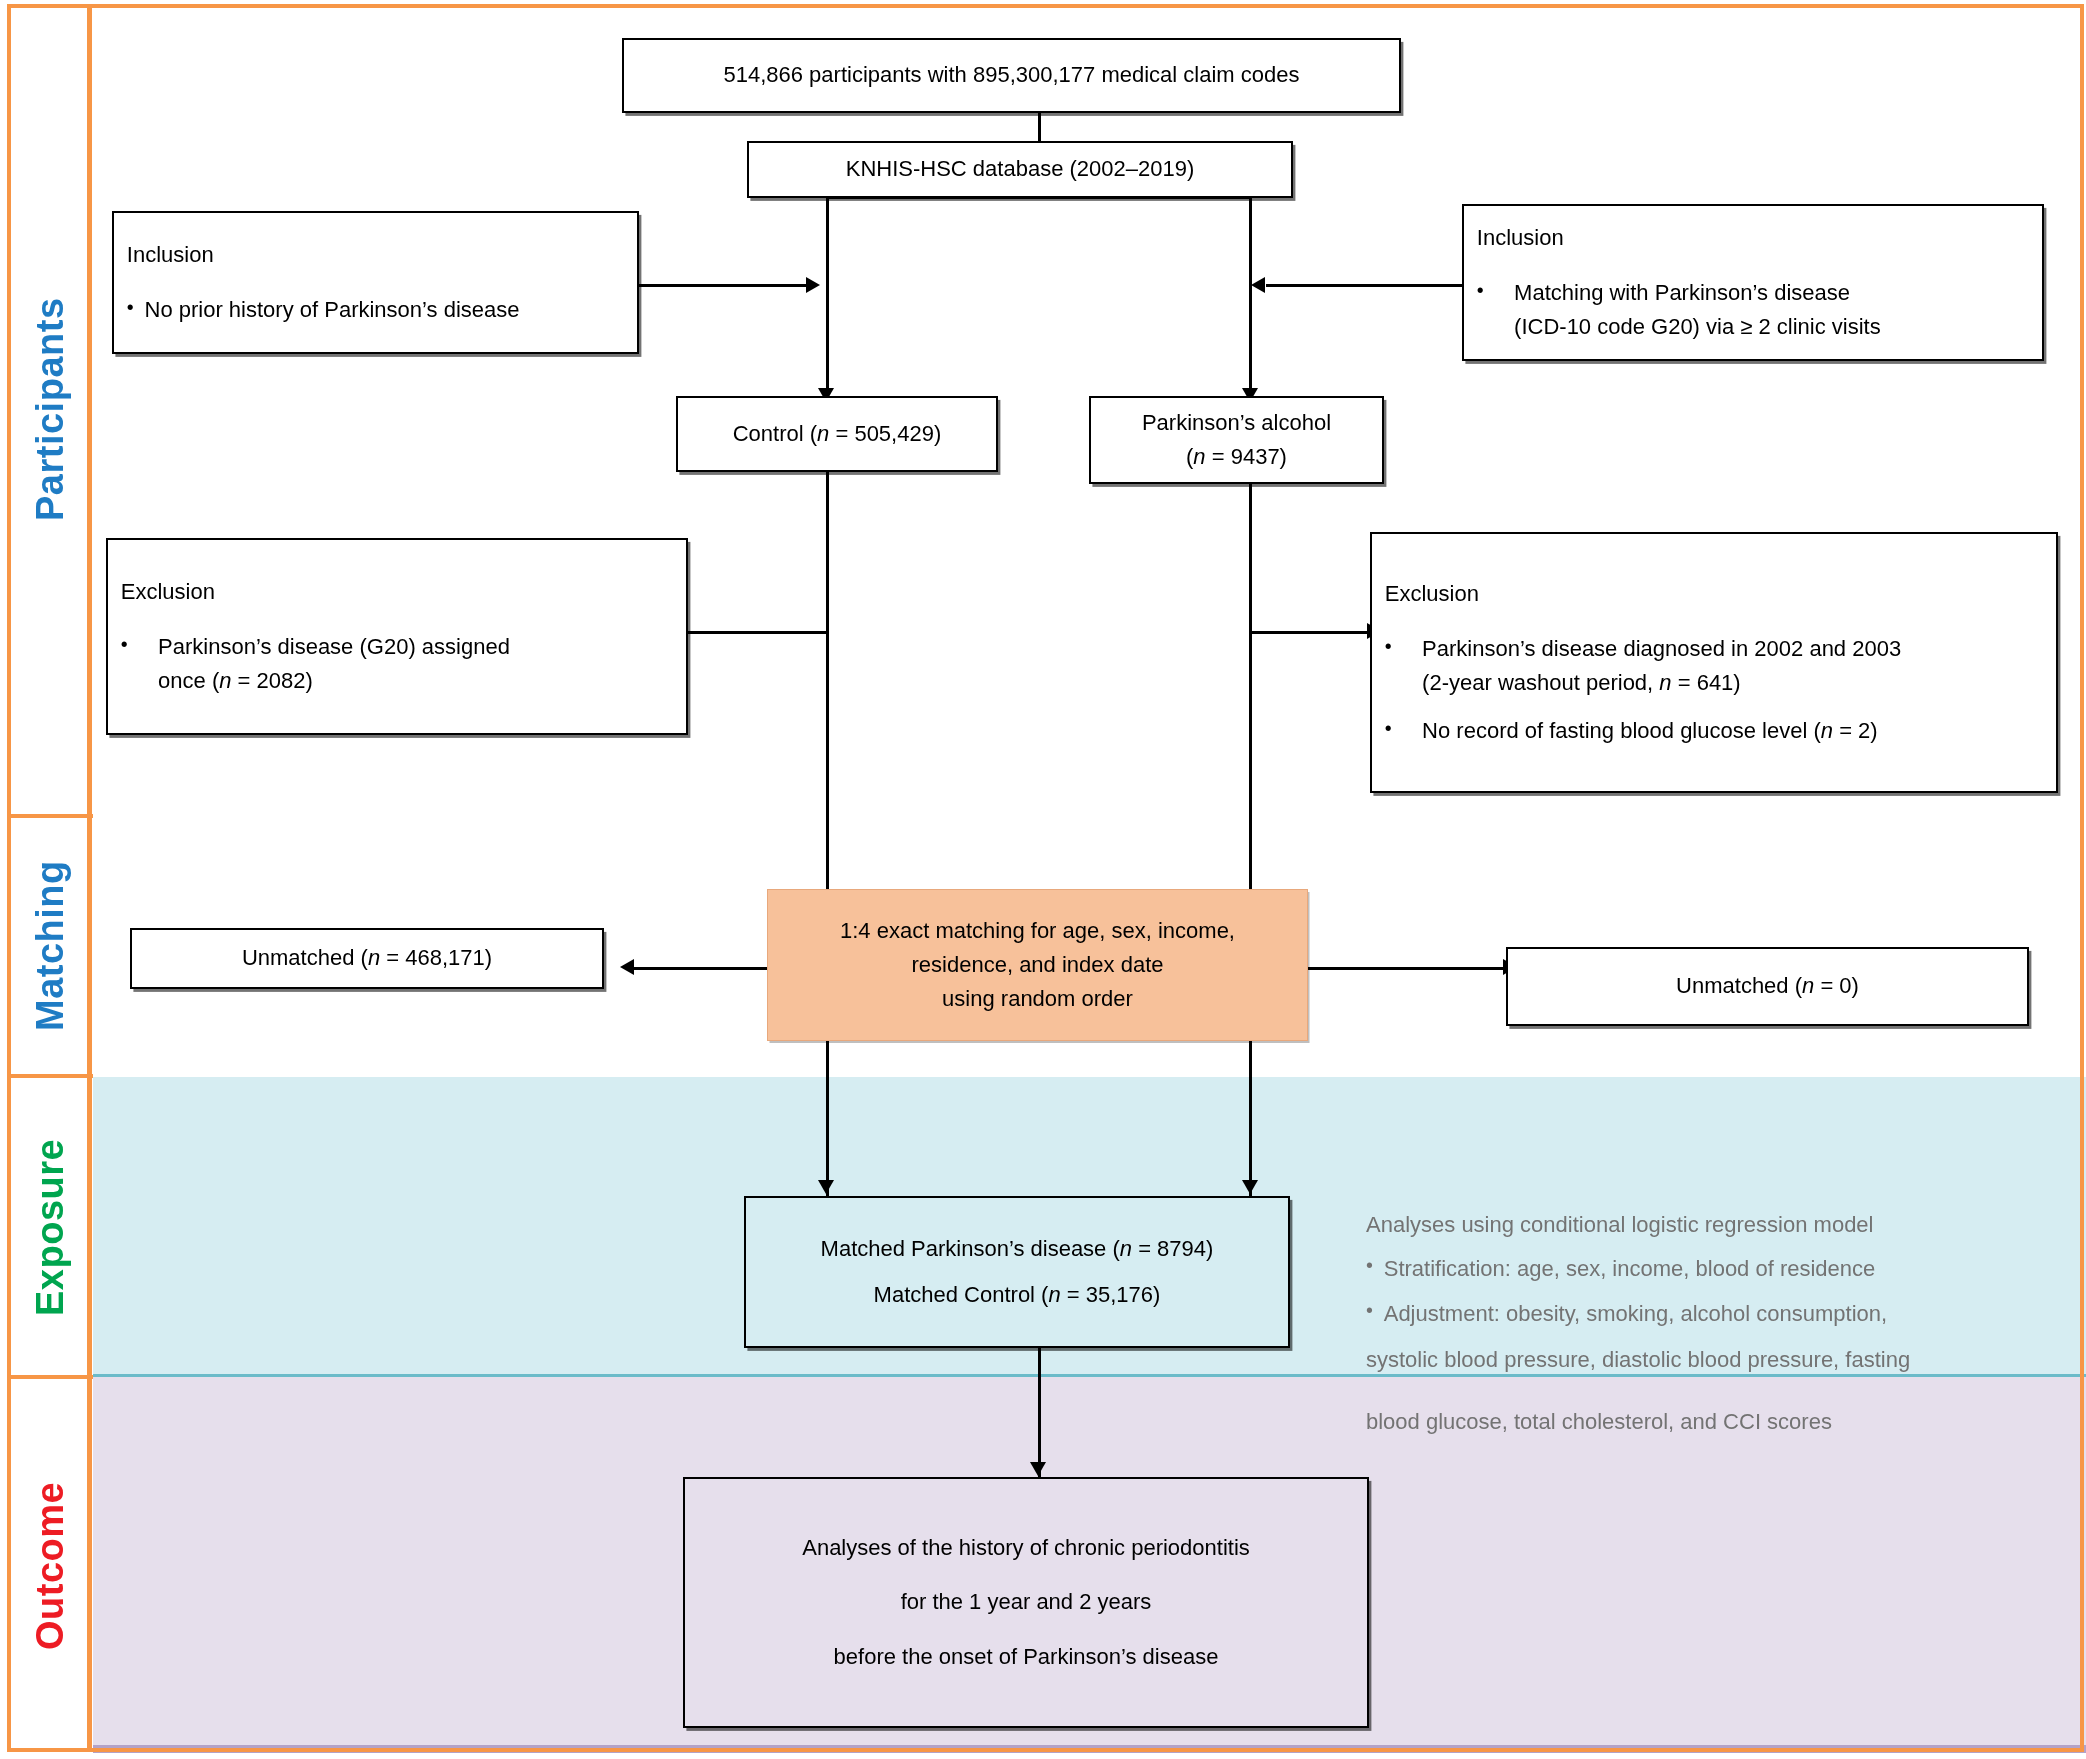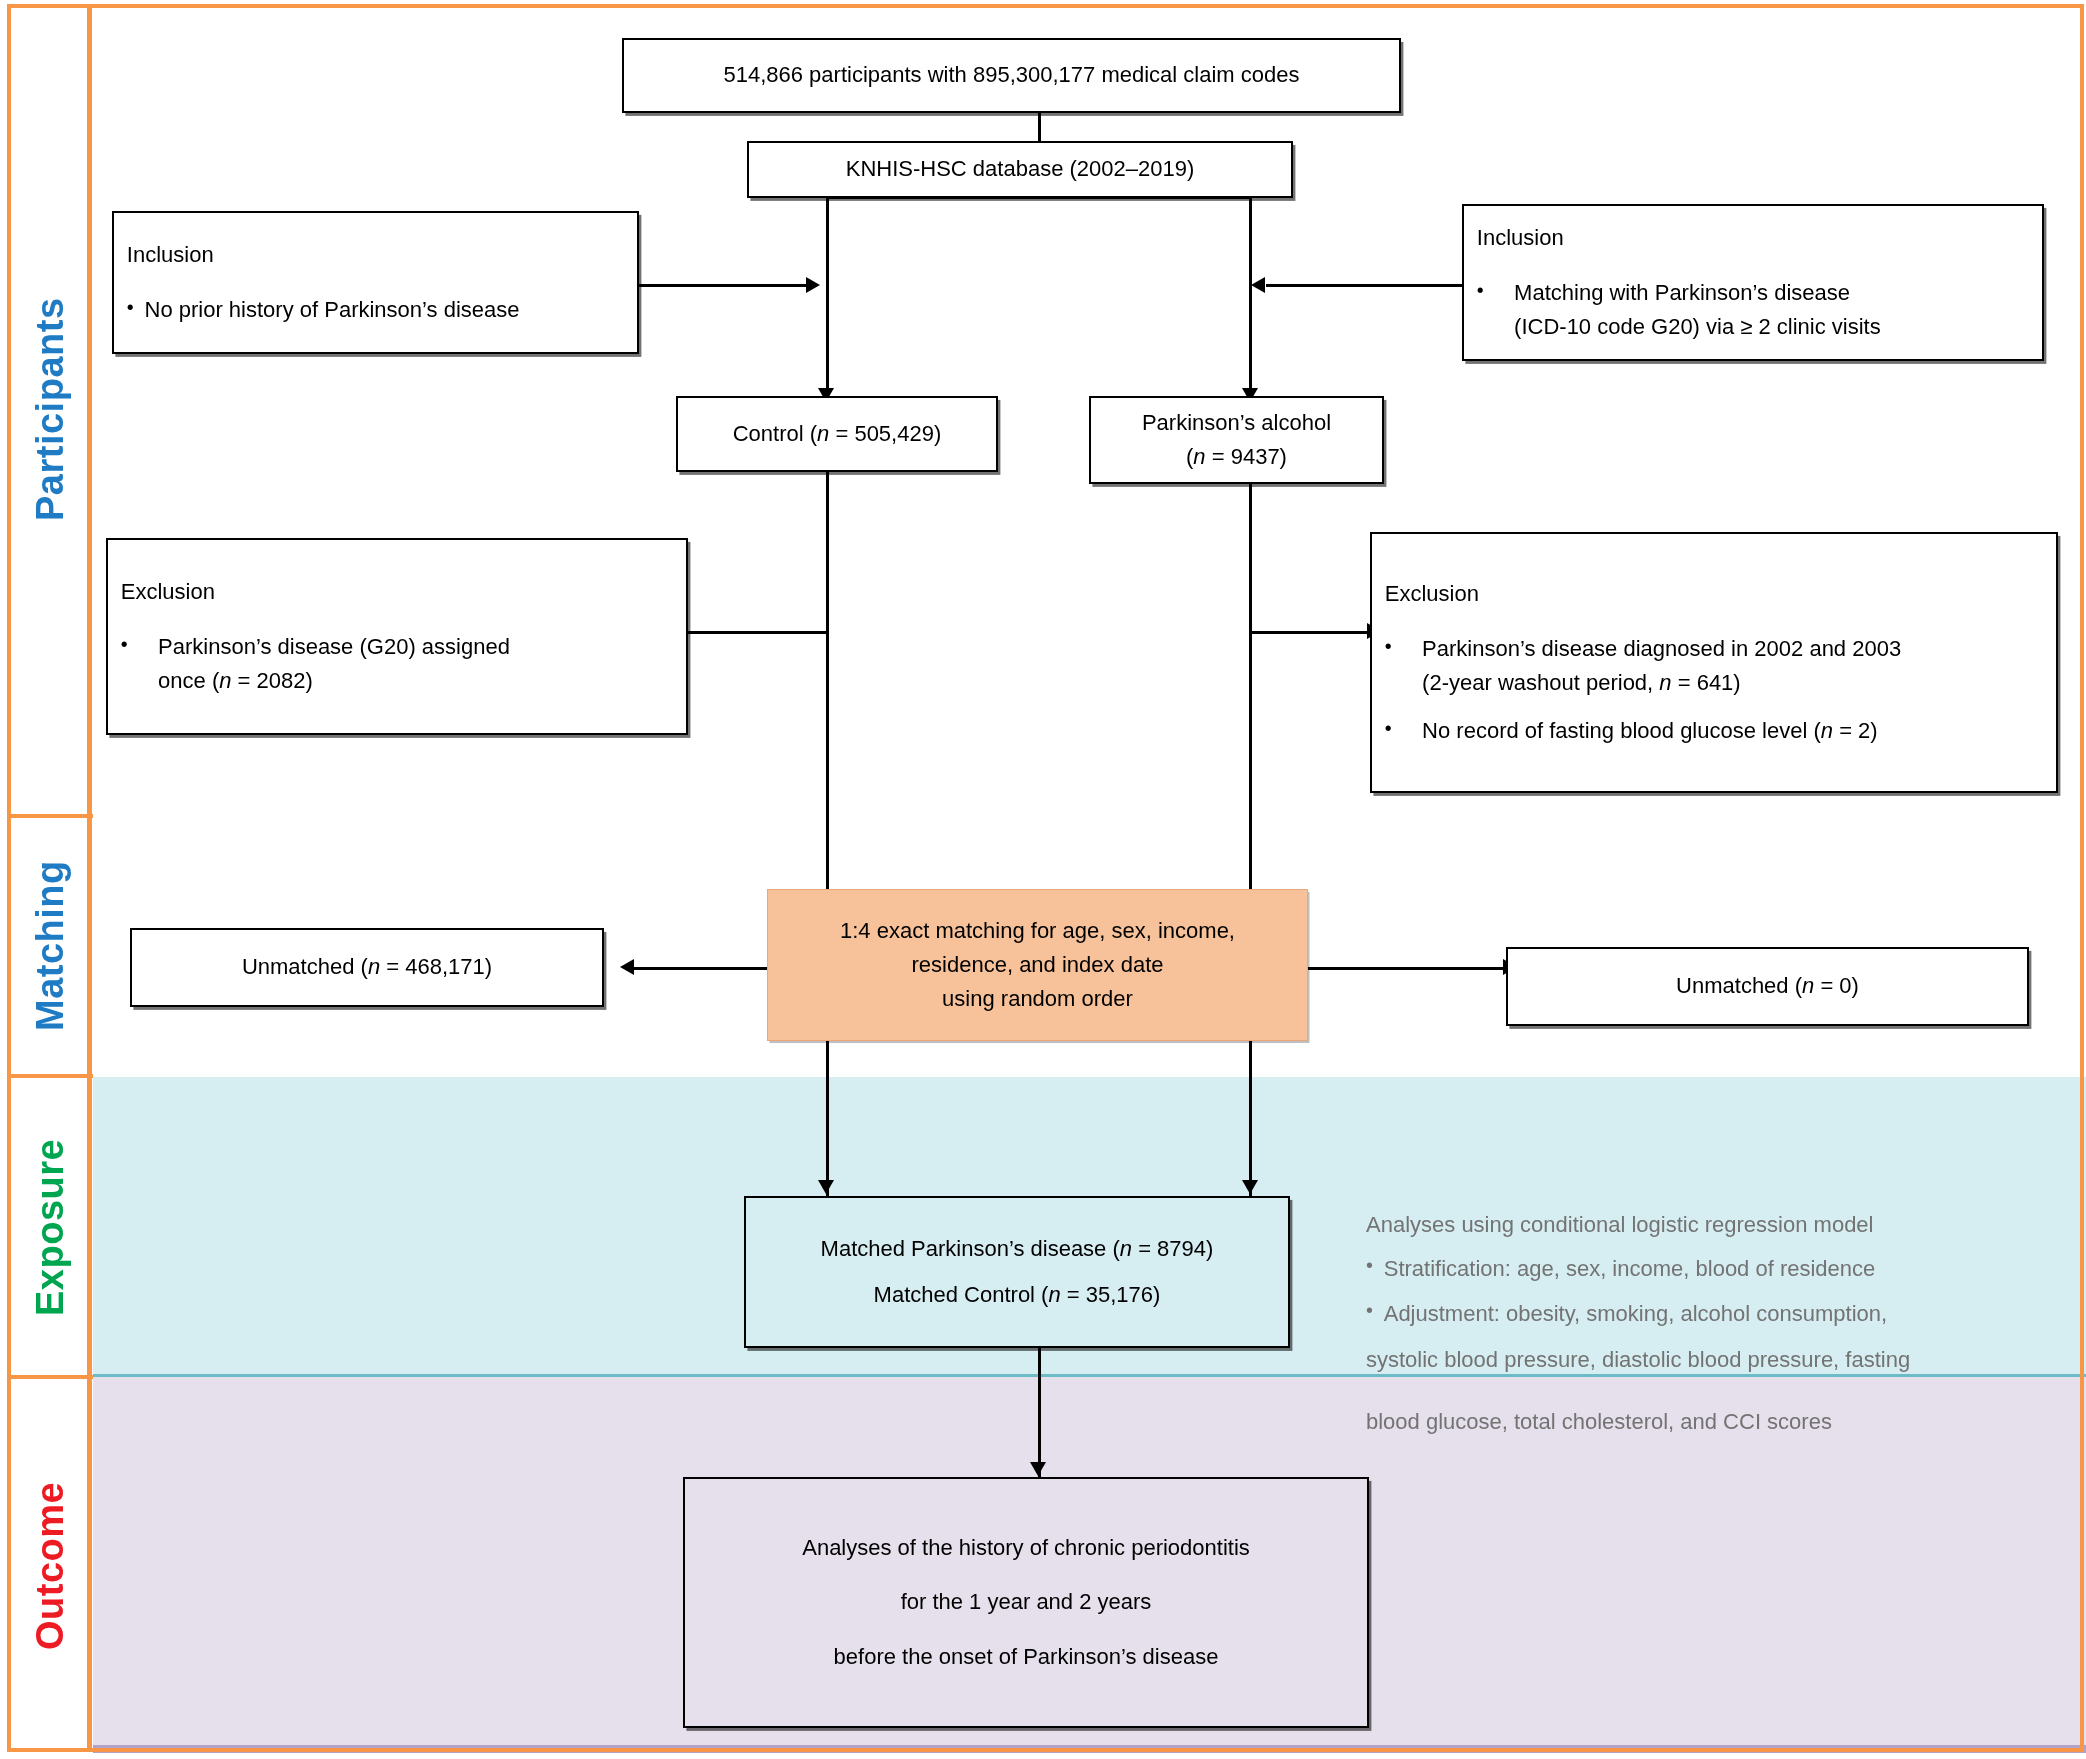--- a/index.html
+++ b/index.html
@@ -206,21 +206,21 @@
   </div>
 
   <div class="box center matching" style="left:767px;top:889px;width:541px;height:152px;">
     <div class="inner">
       <div>1:4 exact matching for age, sex, income,</div>
       <div>residence, and index date</div>
       <div>using random order</div>
     </div>
   </div>
 
-  <div class="box center" style="left:130px;top:928px;width:474px;height:79px;">
+  <div class="box center" style="left:130px;top:928px;width:474px;height:61px;">
     <div class="inner">
         <div>Unmatched (<i>n</i> = 468,171)</div>
       </div>
   </div>
 
   <div class="box center" style="left:1506px;top:928px;width:523px;height:79px;margin-top:19px;">
     <div class="inner">
         <div>Unmatched (<i>n</i> = 0)</div>
       </div>
   </div>

